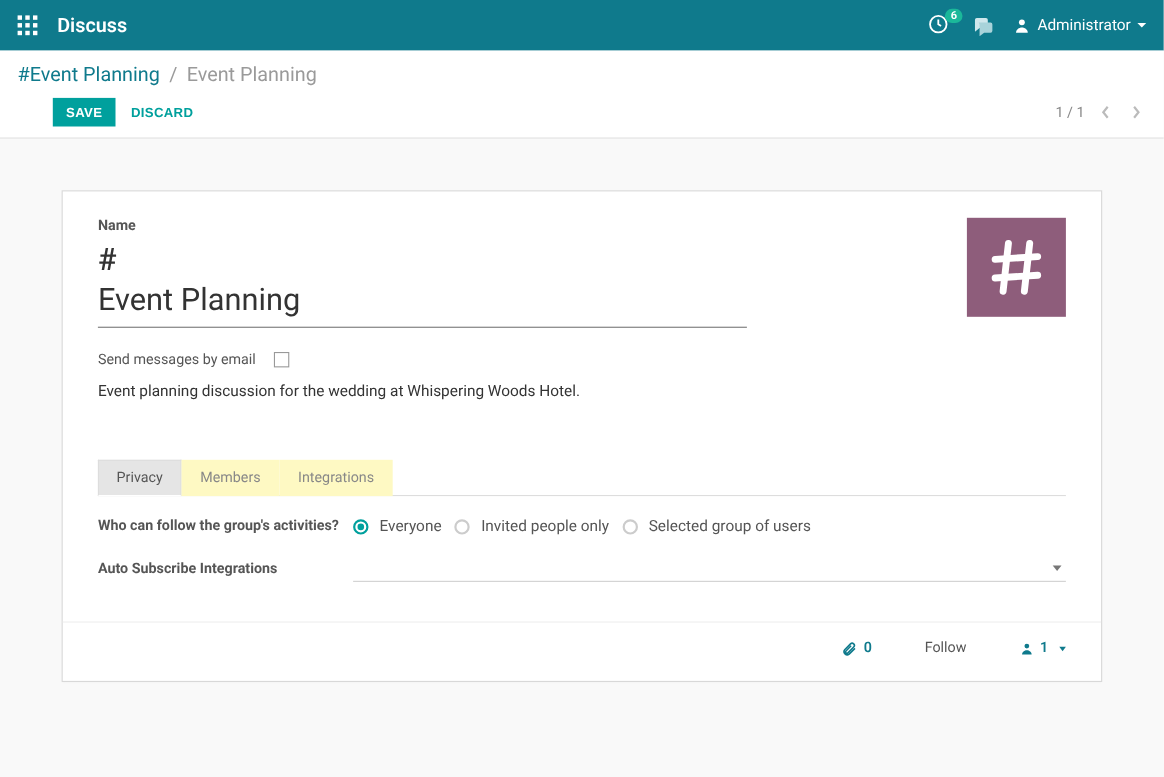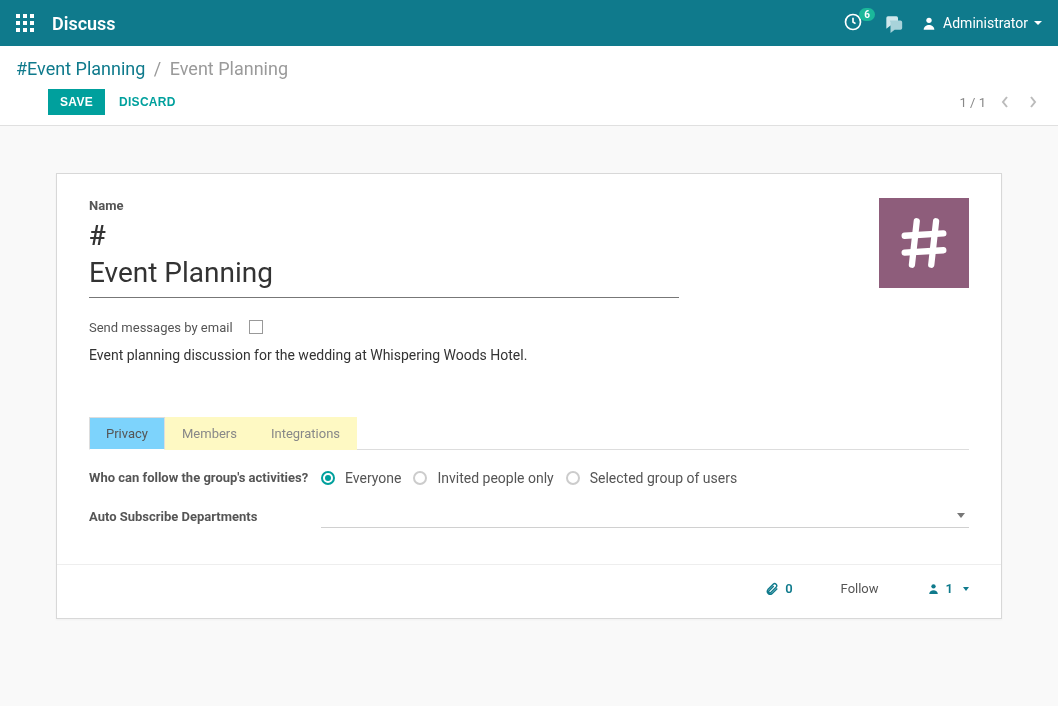--- a/index.html
+++ b/index.html
@@ -40,21 +40,21 @@
 .form-row { display: flex; align-items: flex-start; margin-bottom: 6px; }
 .form-row .rlabel { width: 160px; flex-shrink: 0; font-weight: 400; font-size: 13px; color: #555; padding-top: 4px; }
 .form-row .rvalue { flex: 1; max-width: 690px; }
 .checkbox-box { width: 14px; height: 14px; border: 1px solid #999; display: inline-block; margin-top: 4px; cursor: pointer; }
 .desc-input { width: 100%; border: none; border-bottom: 1px solid transparent; padding: 4px 0 22px; font-size: 14px; color: #333; outline: none; font-family: inherit; resize: none; }
 
 
 .tabs-wrap { margin-top: 30px; }
 .tabs { display: flex; border-bottom: 1px solid #ddd; }
 .tab { padding: 8px 16px; border: 1px solid transparent; border-bottom: none; font-size: 13px; color: #888; cursor: pointer; background: #fef9c3; position: relative; top: 1px; }
-.tab.active { border-color: #ddd; color: #555; background: #7dd3fc; border-bottom: 1px solid #fff; }
+.tab.active { border-color: #ddd; color: #555; background: #e5e5e5; border-bottom: 1px solid #fff; }
 .tab-content { padding: 20px 0 30px; }
 .privacy-row { display: flex; align-items: flex-start; margin-bottom: 18px; }
 .privacy-row .plabel { width: 232px; flex-shrink: 0; font-weight: 700; font-size: 13px; color: #555; }
 .radio-group { display: flex; flex-direction: row; gap: 12px; }
 .radio-item { display: flex; align-items: center; gap: 10px; cursor: pointer; }
 .radio-dot { width: 14px; height: 14px; border-radius: 50%; border: 2px solid #ccc; display: flex; align-items: center; justify-content: center; }
 .radio-dot.checked { border-color: #00a09d; }
 .radio-dot.checked::after { content: ''; width: 6px; height: 6px; background: #00a09d; border-radius: 50%; }
 .radio-text { font-size: 14px; color: #555; }
 .select-row { display: flex; align-items: center; margin-bottom: 6px; }
@@ -184,21 +184,21 @@
                 <span class="radio-text">Invited people only</span>
               </div>
               <div class="radio-item">
                 <span class="radio-dot"></span>
                 <span class="radio-text">Selected group of users</span>
               </div>
             </div>
           </div>
 
           <div class="select-row">
-            <div class="slabel">Auto Subscribe Departments</div>
+            <div class="slabel">Auto Subscribe Integrations</div>
             <div class="sfield"></div>
           </div>
         </div>
       </div>
     </div>
 
     <div class="chatter">
       <div class="chatter-item teal">
         <svg width="14" height="14" viewBox="0 0 24 24" fill="none" stroke="#0f7a8c" stroke-width="2.4">
             <path d="M21 11l-9 9a5 5 0 01-7-7l9-9a3.5 3.5 0 015 5l-9 9a2 2 0 01-3-3l8-8"></path>

